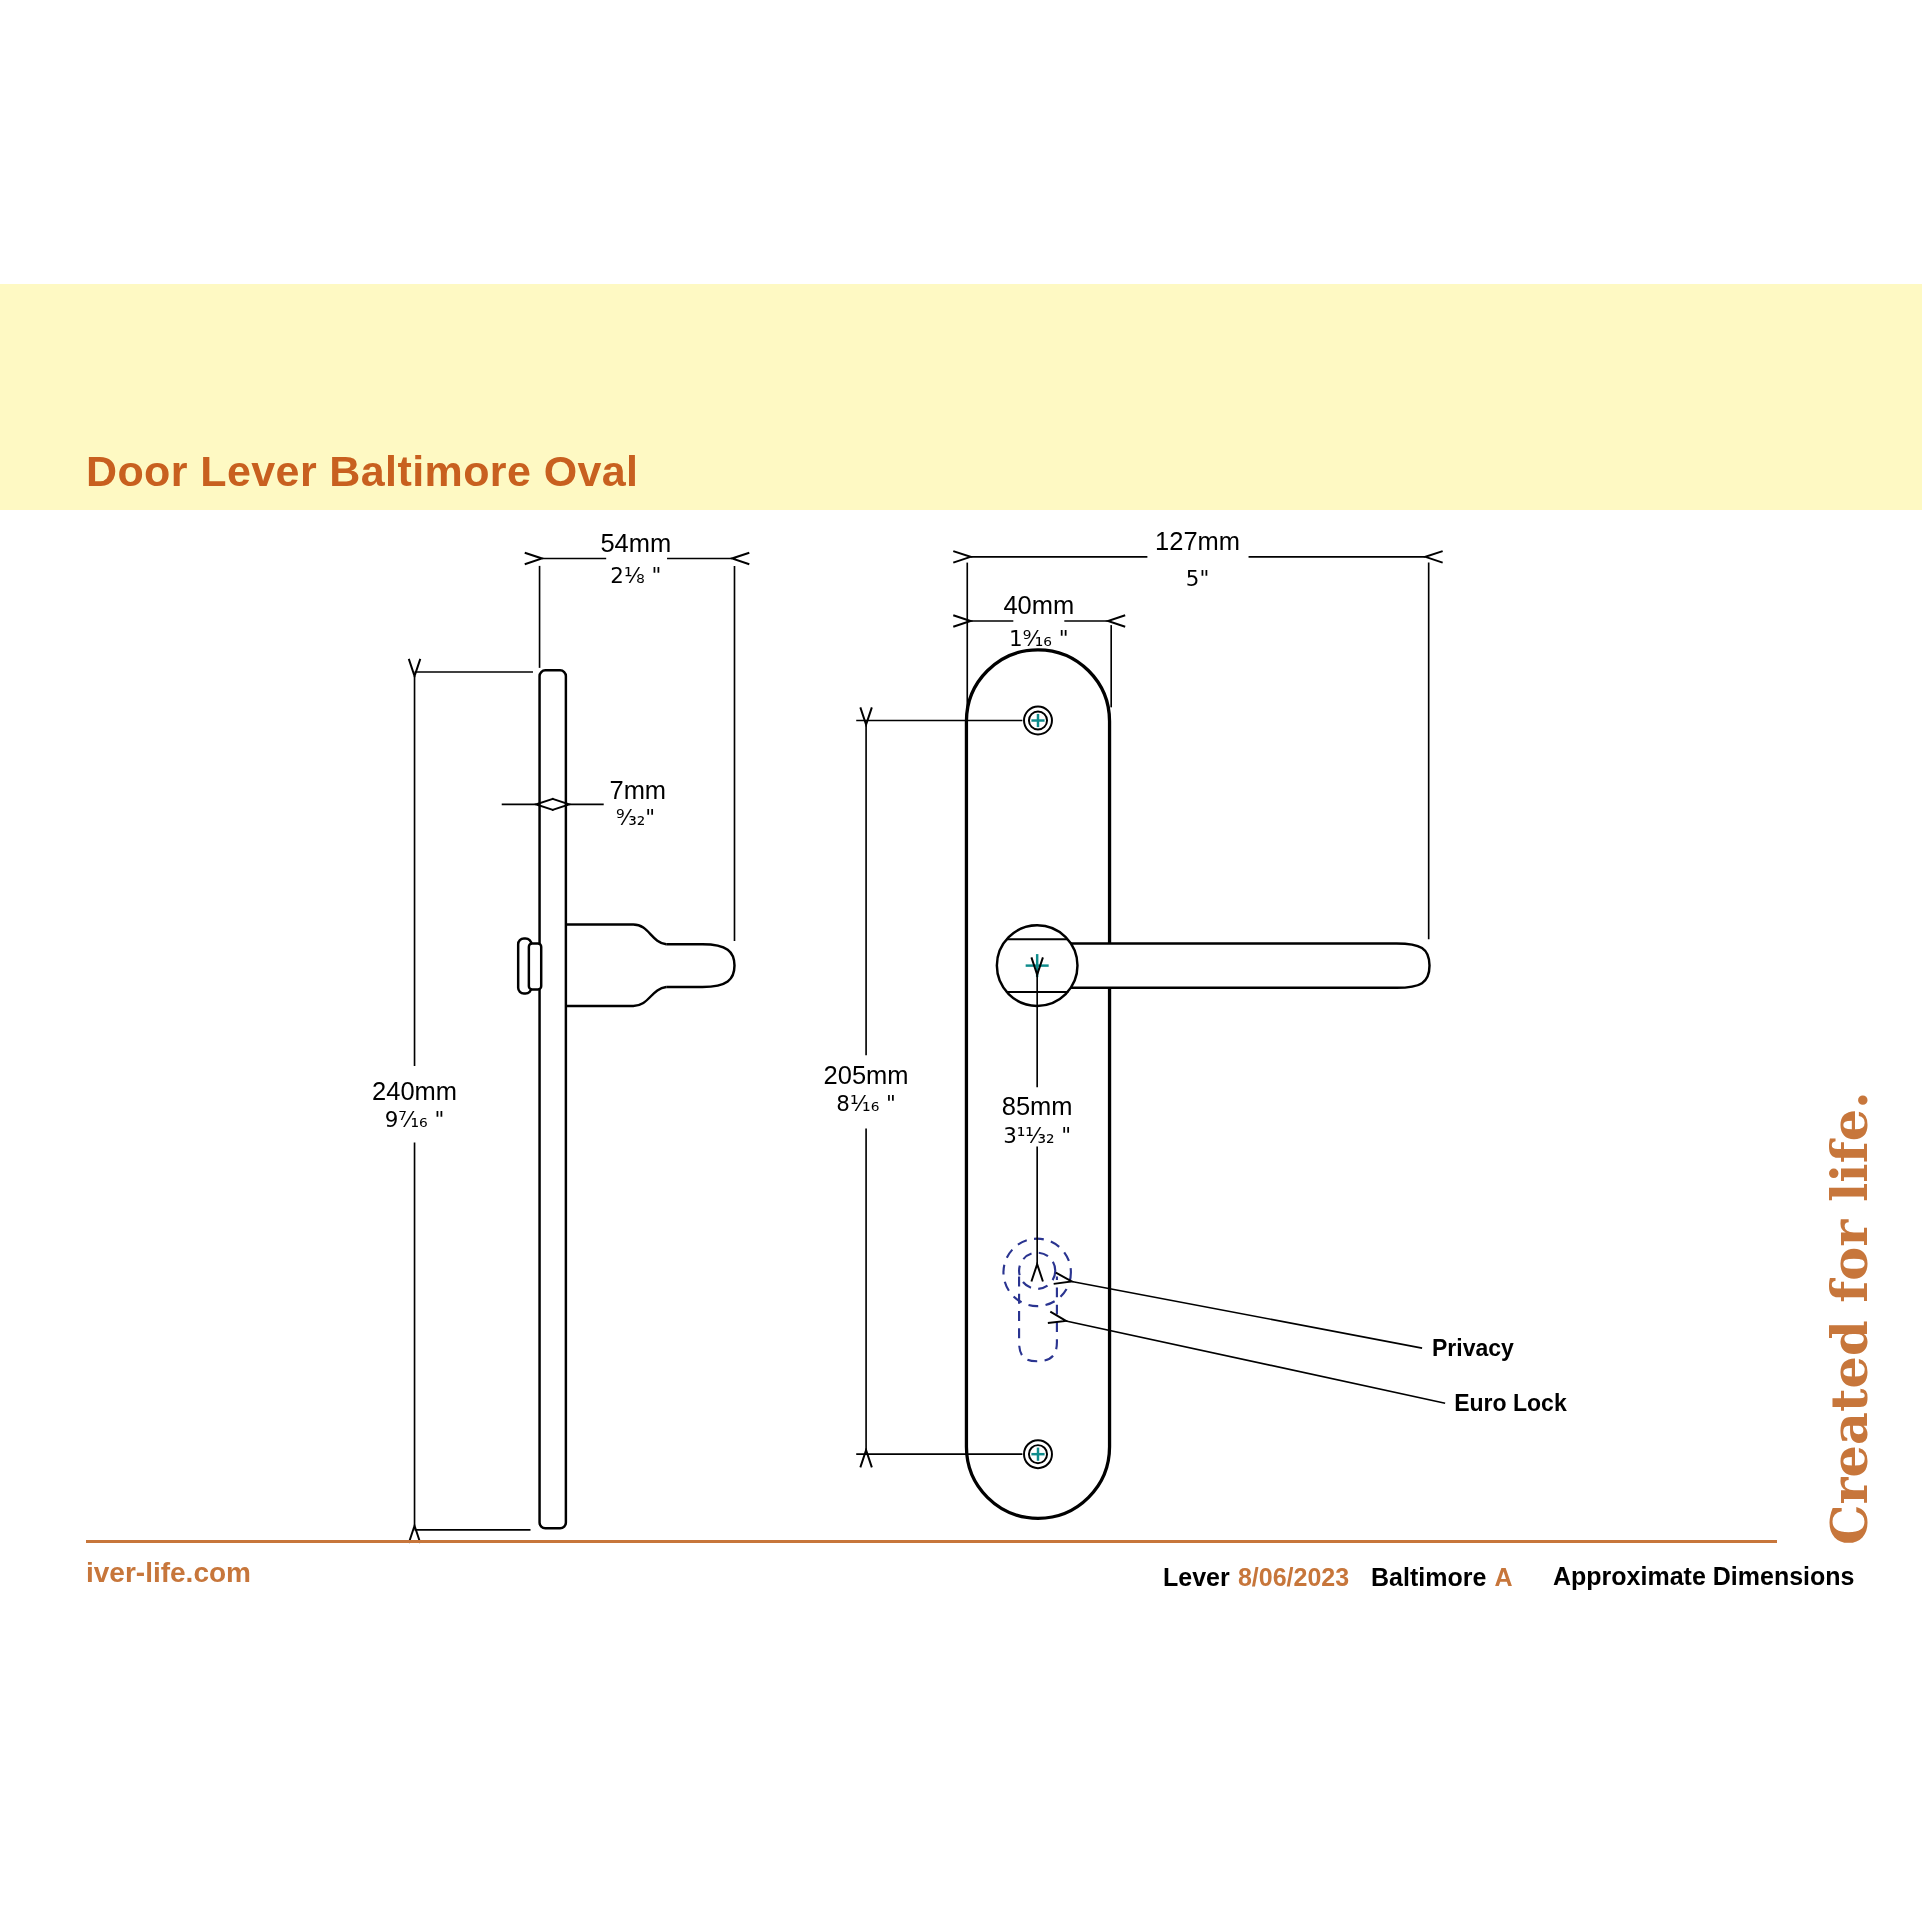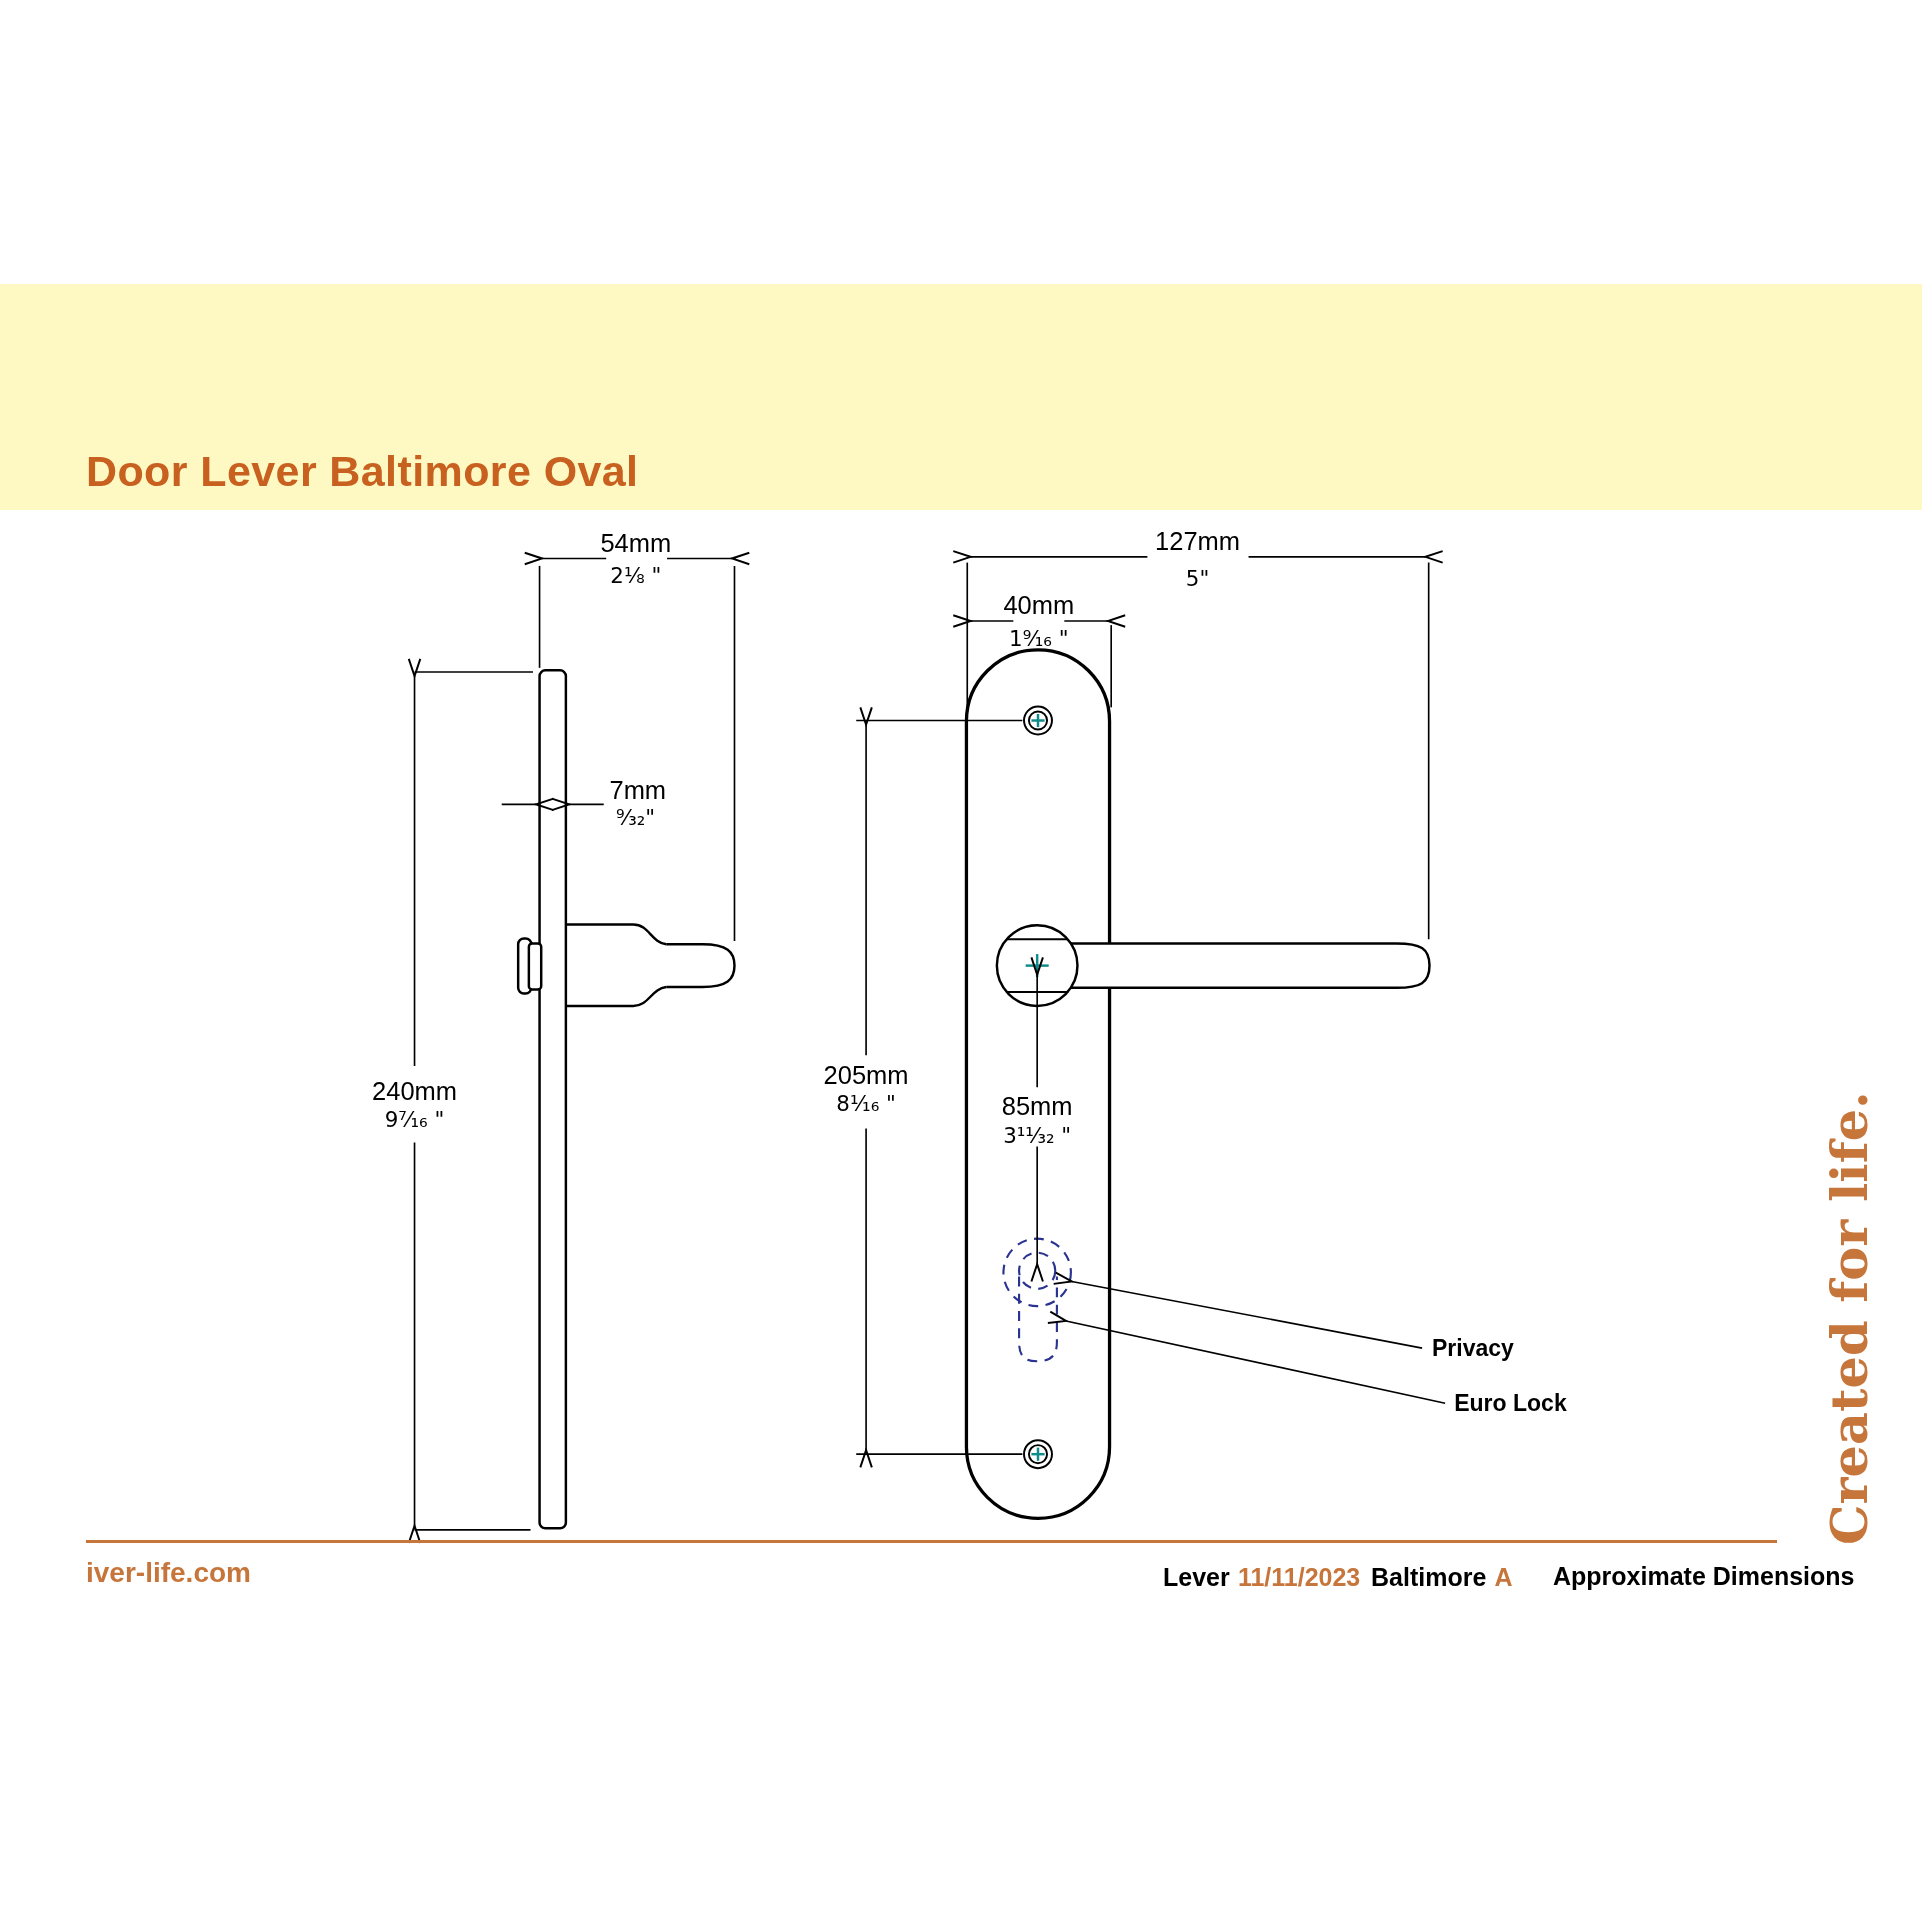--- a/index.html
+++ b/index.html
@@ -156,21 +156,21 @@
   </g>
   <g>
     <line class="dim" x1="1757" y1="1706" x2="1296" y2="1606" marker-end="url(#arw)"></line>
     <text class="callout" x="1768" y="1716">Euro Lock</text>
   </g>
 </svg>
 
 <div class="footer-rule"></div>
 <div class="website">iver-life.com</div>
 <div class="meta" style="left:1163px;">
-  <span>Lever</span><span class="val">11/11/2023</span>
+  <span>Lever</span><span class="val">8/06/2023</span>
 </div>
 <div class="meta" style="left:1371px;">
   <span>Baltimore</span><span class="val">A</span>
 </div>
 <div class="note">Approximate Dimensions</div>
 
 <div class="tagline">Created for life.</div>
 
 
 </body></html>

